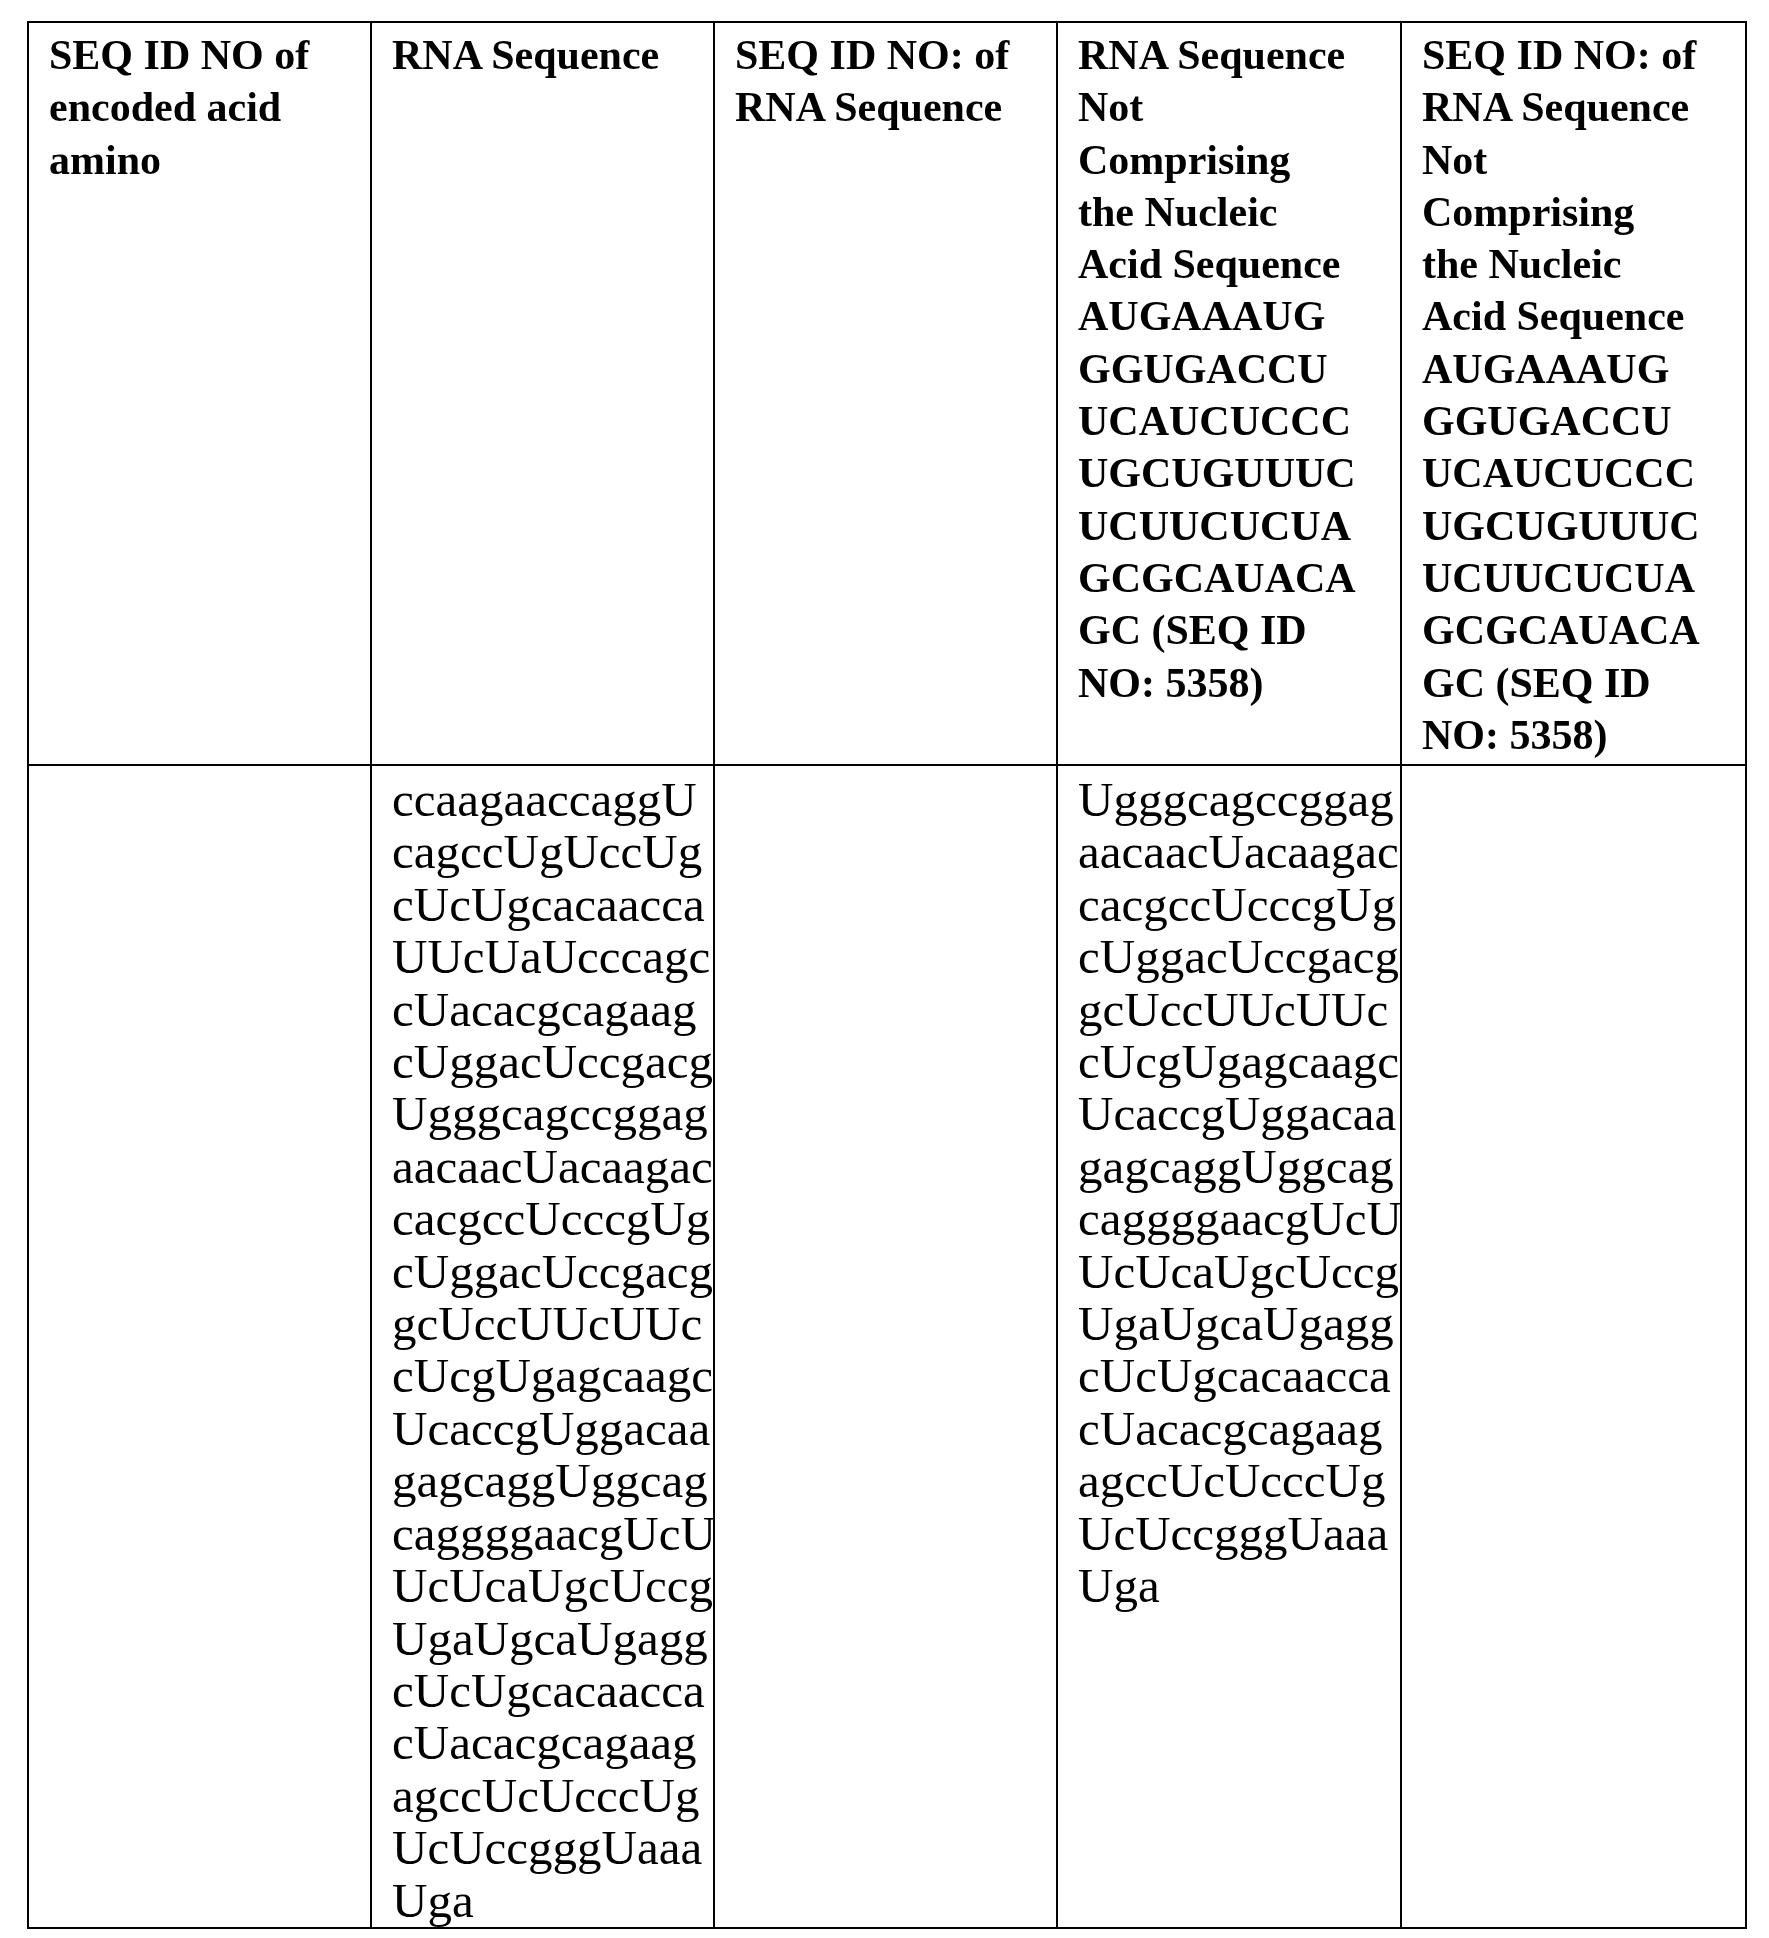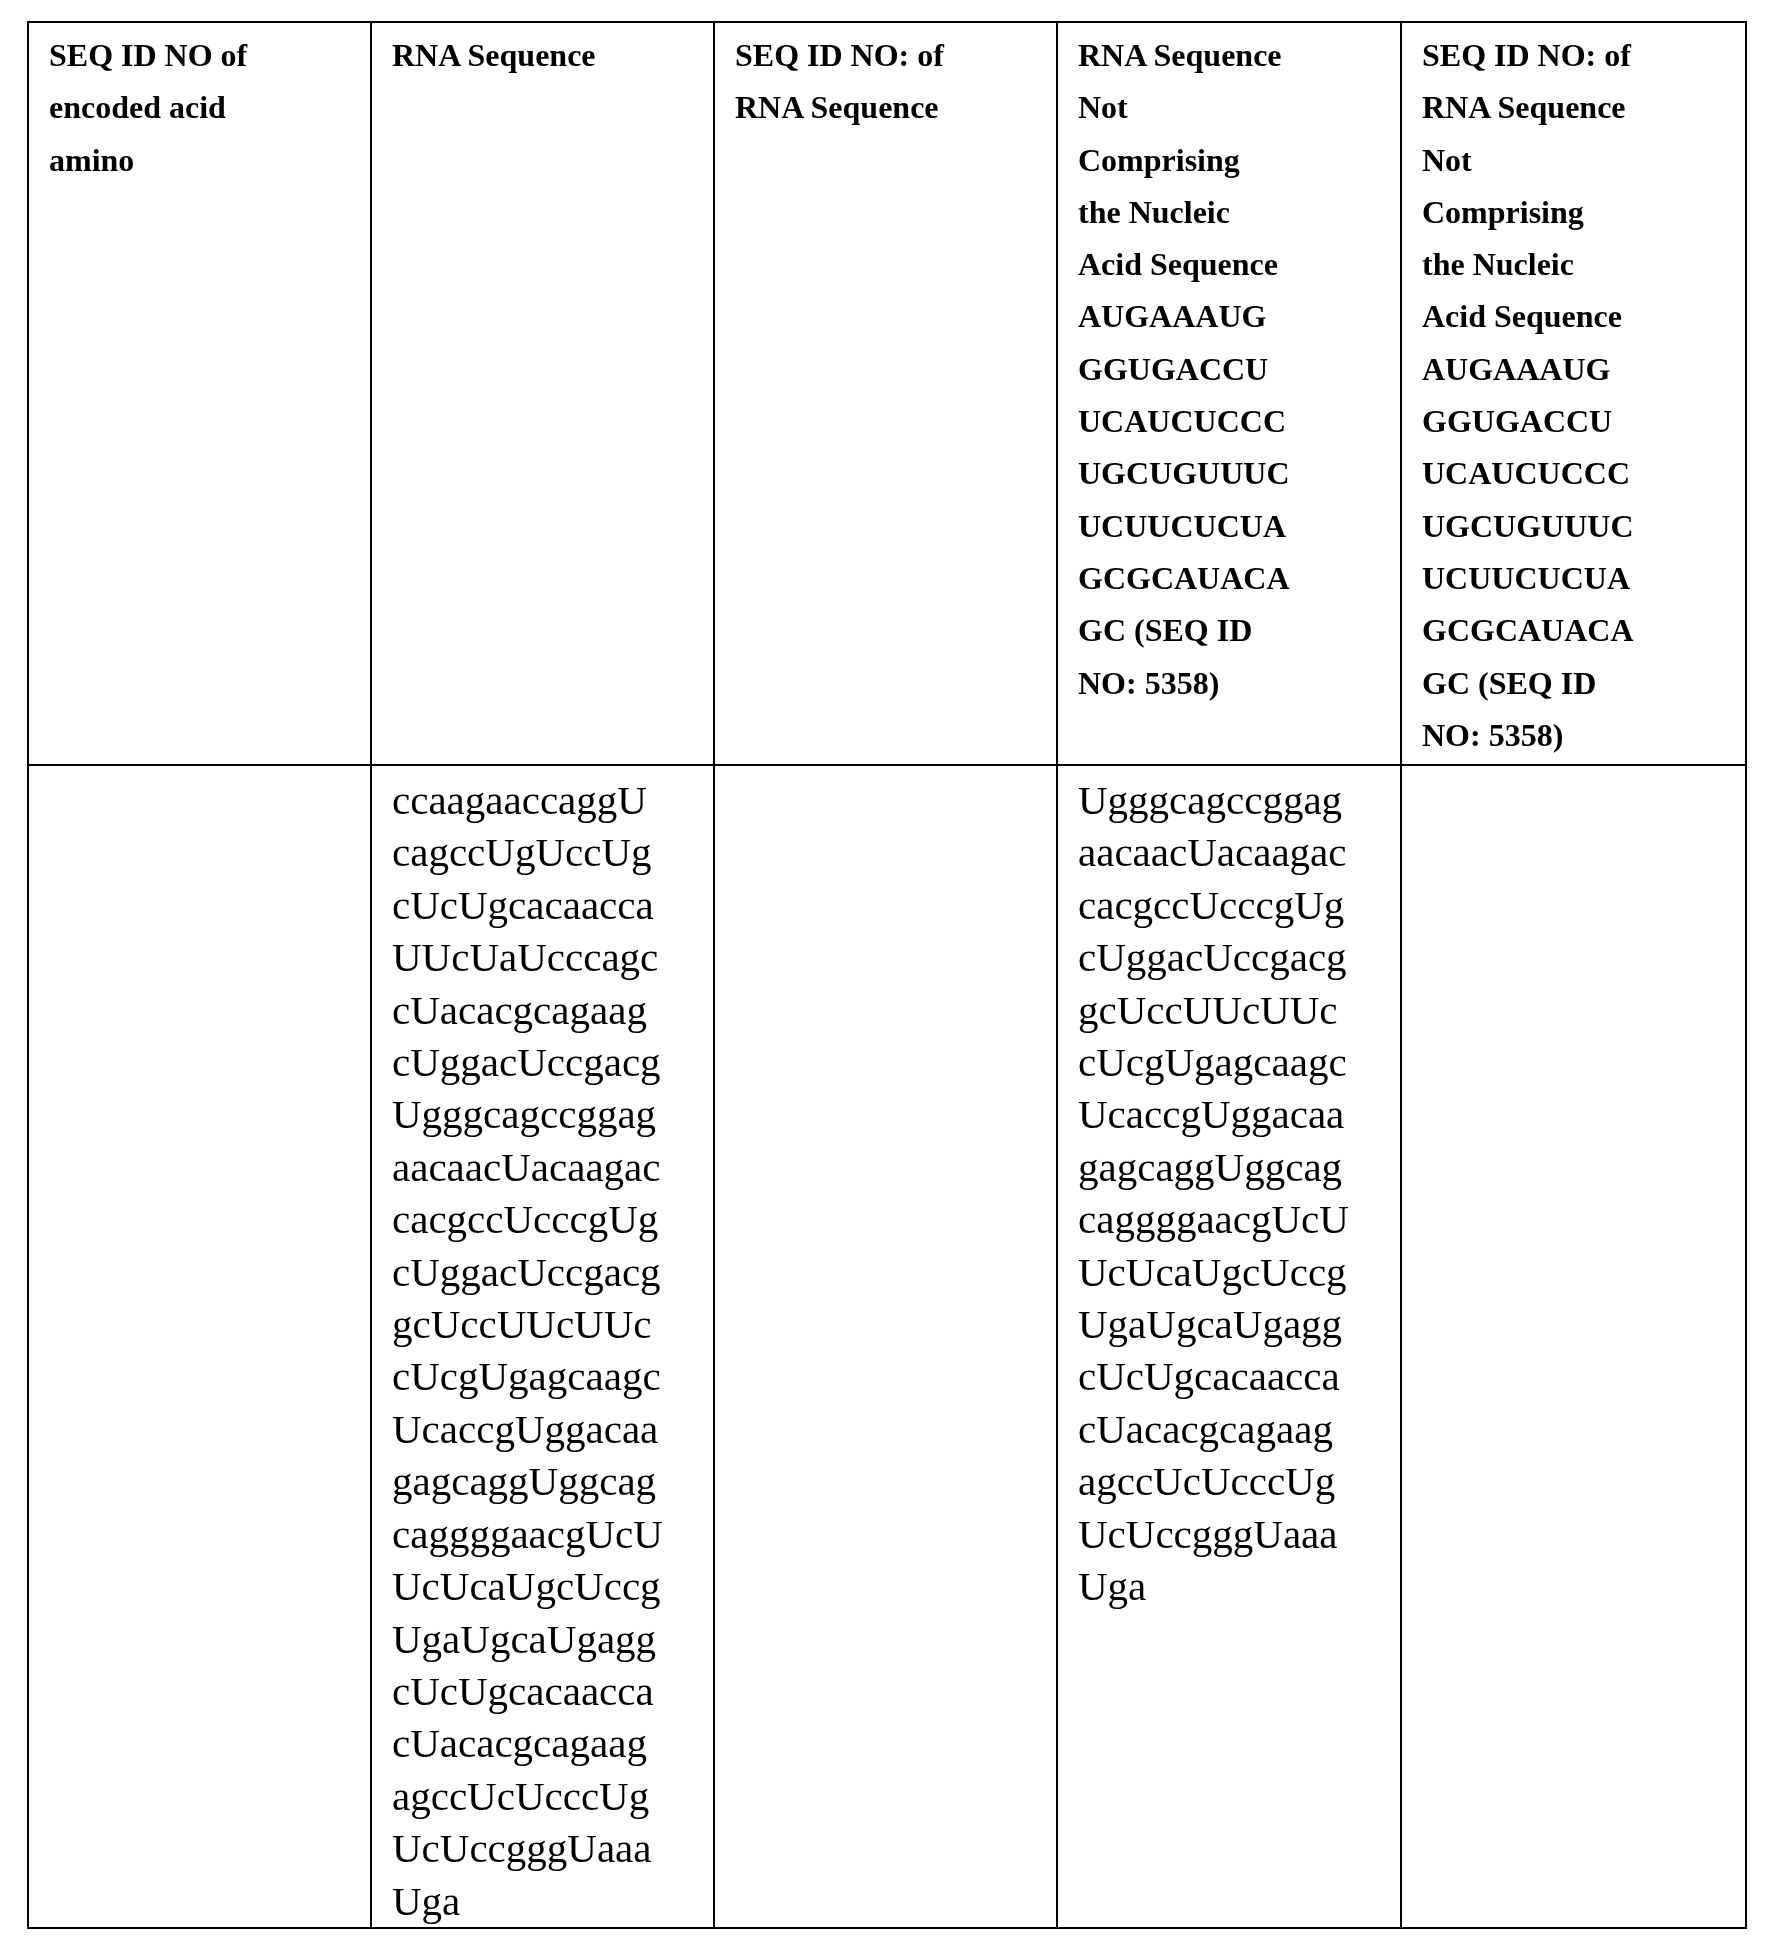--- a/index.html
+++ b/index.html
@@ -24,27 +24,27 @@
       width: 1720px;
     }
     table.seq-table td, table.seq-table th {
       border: 2.5px solid #000000;
       vertical-align: top;
       padding: 0;
       text-align: left;
     }
     th {
       font-weight: bold;
-      font-size: 32px;
+      font-size: 42px;
       line-height: 52.3px;
       height: 735px;
       padding: 6px 10px 0 20px !important;
     }
     td {
-      font-size: 41px;
+      font-size: 49px;
       line-height: 52.4px;
       height: 1150px;
       padding: 8px 10px 0 20px !important;
     }
     .cell-lines span {
       display: block;
       white-space: nowrap;
     }
     col.c1 { width: 343px; }
     col.c2 { width: 343px; }

